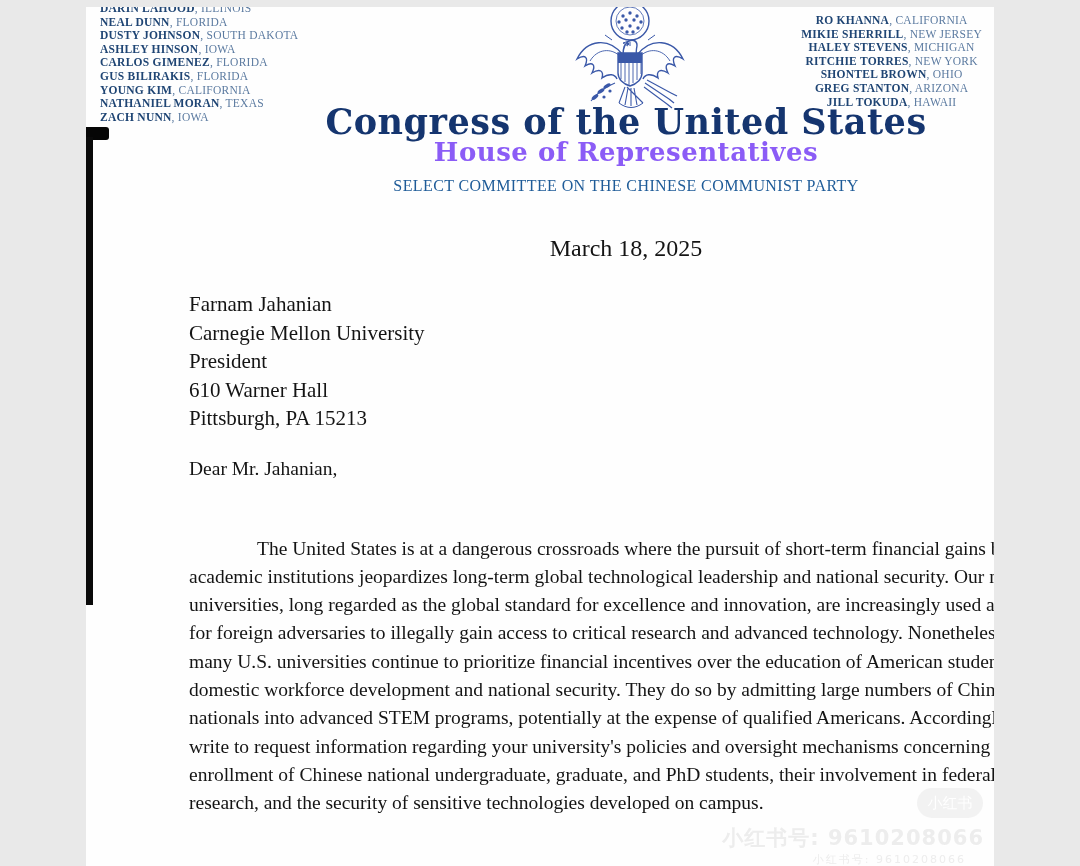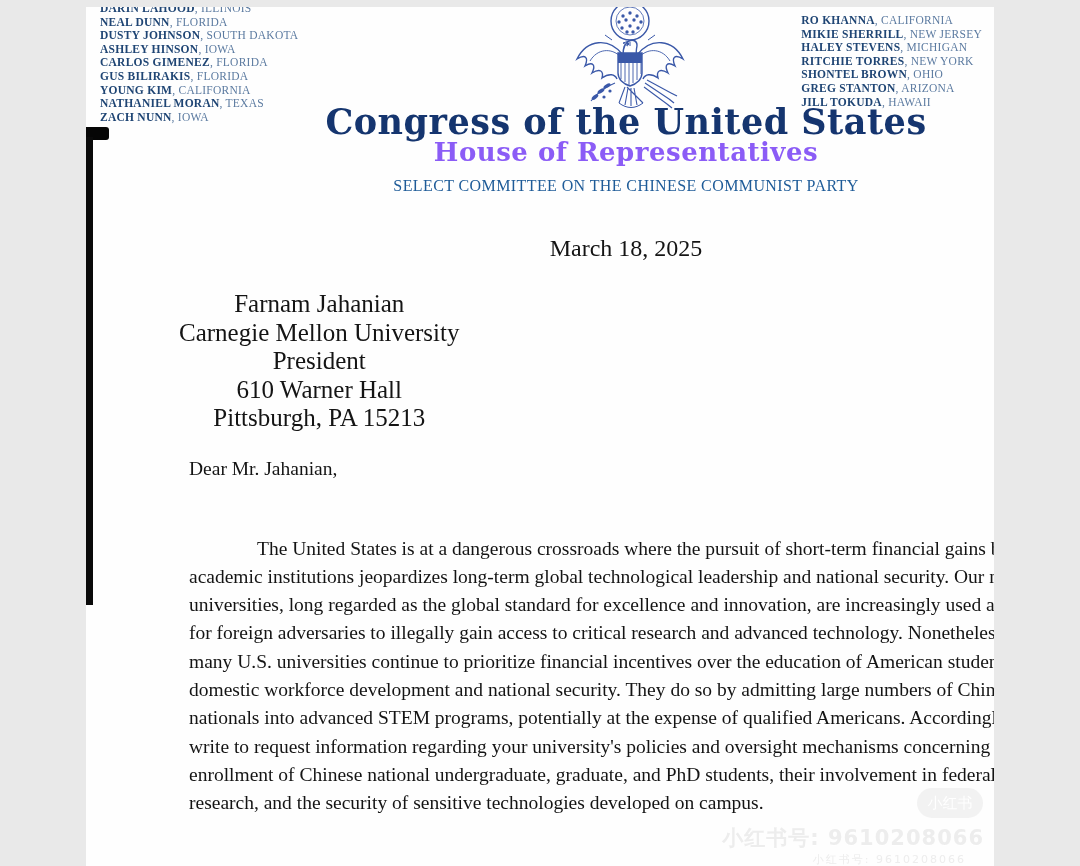--- a/index.html
+++ b/index.html
@@ -14,33 +14,33 @@
   }
   
   .members{
     position:absolute;
     font-size:11.5px;
     line-height:13.6px;
     letter-spacing:.25px;
     white-space:nowrap;
   }
   .members.left{left:14px;top:-5px;text-align:left;}
-  .members.right{right:12px;top:7px;text-align:left;}
+  .members.right{right:12px;top:7px;text-align:center;}
   .member-row b{font-weight:700;color:#1f4574;}
   .member-row .st{font-weight:400;color:#5b7aa0;}
   
   .seal{position:absolute;left:471px;top:0;width:146px;height:108px;}
   
   .cheader{position:absolute;left:0;width:1080px;text-align:center;}
   .org1{top:94px;font-family:"DejaVu Serif",serif;font-weight:700;font-size:35px;color:#15356f;letter-spacing:.5px;text-align:center;}
   .org2{top:130px;font-family:"DejaVu Serif",serif;font-weight:700;font-size:26px;color:#8b5cf6;letter-spacing:.5px;}
   .committee{top:170px;font-weight:400;font-size:16px;color:#1e5b98;letter-spacing:.4px;}
   .dateline{top:228px;font-size:24px;color:#141414;}
   
-  .recipient{position:absolute;left:93px;top:283px;font-size:25px;line-height:28.5px;text-align:center;}
+  .recipient{position:absolute;left:103px;top:283px;font-size:21px;line-height:28.5px;}
   .salutation{position:absolute;left:103px;top:451px;font-size:19.5px;}
   .bodypara{
     position:absolute;left:103px;top:508px;width:893px;
     font-size:19.5px;line-height:28.3px;
     text-indent:68px;text-align:left;
   }
   
   .left-mark{position:absolute;left:0;top:120px;width:23px;height:13px;background:#060606;border-radius:0 3px 3px 0;}
   .left-strip{position:absolute;left:0;top:130px;width:7px;height:468px;background:#0a0a0a;}
   

